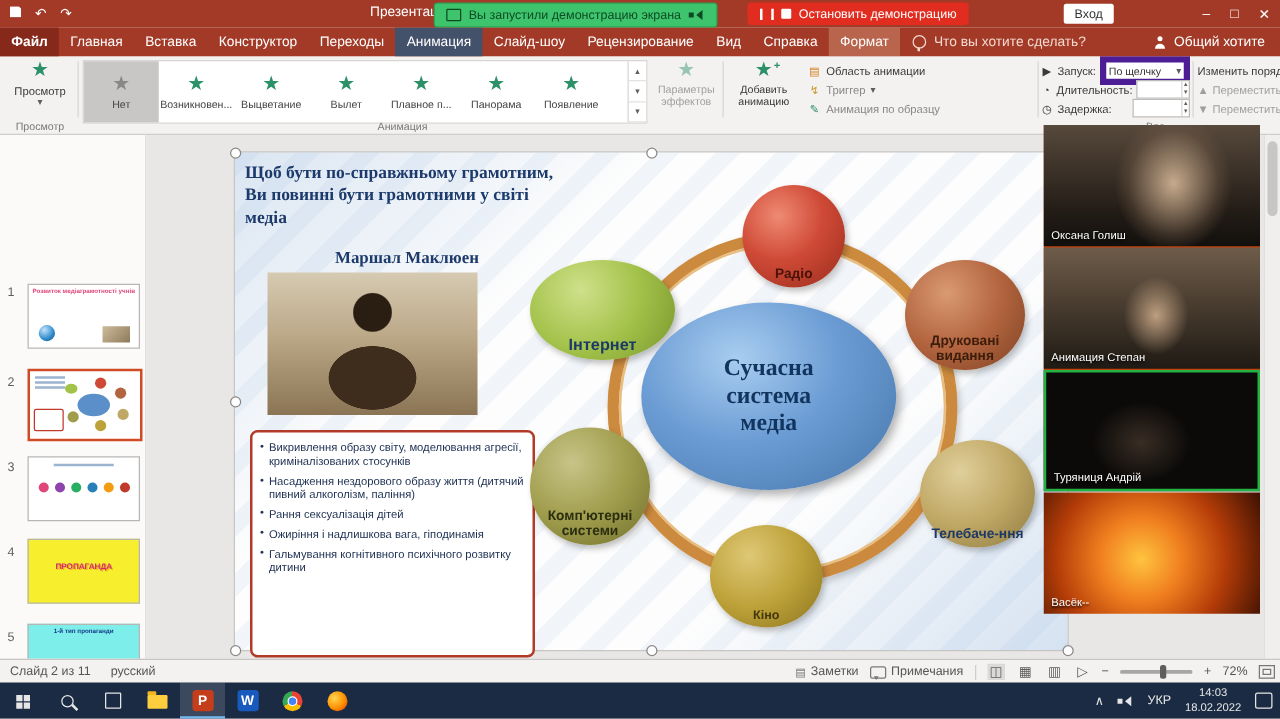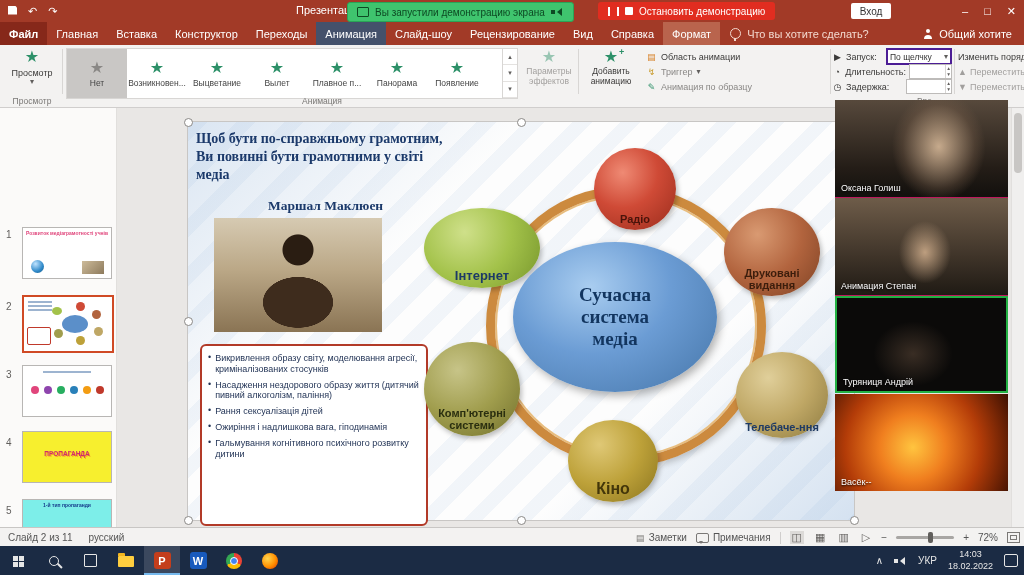--- a/index.html
+++ b/index.html
@@ -65,21 +65,21 @@
   .starwrap{position:relative}
   .plusbadge{position:absolute;right:-6px;top:-1px;font-size:9px;font-weight:bold;color:#2c9068}
   #rb-adv{position:absolute;left:646px;top:4px;width:180px}
   .arow{display:flex;align-items:center;gap:4px;height:15px;font-size:9px;color:#3b3a39;cursor:pointer;white-space:nowrap}
   .arow.gray{color:#8a8886}
   .ric{width:11px;text-align:center;font-size:9px}
   .ric.orange{color:#d8842c}.ric.yellow{color:#c89a2a}.ric.teal{color:#2c9068}
   #rb-timing{position:absolute;left:832px;top:4px;width:120px}
   .trow{display:flex;align-items:center;gap:3px;height:15px;font-size:9px;color:#3b3a39;white-space:nowrap}
   .tlabel{color:#3b3a39}
-  .combo{margin-left:auto;width:58px;height:13px;background:#fff;border:2px solid #4c1d95;display:flex;align-items:center;
+  .combo{margin-left:auto;width:58px;height:13px;background:#fff;border:5px solid #4c1d95;display:flex;align-items:center;
          justify-content:space-between;padding:0 2px;font-size:8.5px;color:#333;cursor:pointer}
   .spin{margin-left:auto;width:44px;height:13px;background:#fff;border:1px solid #bdbbb9;display:flex;align-items:center;justify-content:flex-end;cursor:text}
   .spinarr{display:flex;flex-direction:column;border-left:1px solid #d8d6d4;height:100%;justify-content:center}
   .spinarr i{font-size:5.5px;line-height:1;color:#605e5c;padding:0 1px}
   #rb-reorder{position:absolute;left:958px;top:4px;width:66px;overflow:hidden}
   .rrow{display:flex;align-items:center;gap:3px;height:15px;font-size:9px;color:#3b3a39;white-space:nowrap}
   .rrow.gray{color:#a19f9d;cursor:pointer}
 
   
   #thumbs{position:absolute;left:0;top:107px;width:116px;height:420px;background:#fbfaf9;border-right:1px solid #e1dfdd;overflow:hidden;z-index:5}
@@ -128,26 +128,26 @@
         font-family:Liberation Sans, sans-serif;font-weight:bold;font-size:11px;line-height:1.15;border-radius:50%;
         padding:4px;box-shadow:2px 3px 5px rgba(0,0,0,0.25);z-index:2;cursor:pointer}
   #c-center{position:absolute;left:325px;top:120px;width:204px;height:150px;border-radius:50%;z-index:3;
         display:flex;align-items:center;justify-content:center;text-align:center;cursor:pointer;
         background:radial-gradient(ellipse at 38% 30%, #a9cdf0 0%, #6b9cd4 45%, #4575a8 100%);
         box-shadow:3px 4px 8px rgba(0,0,0,0.3)}
   #c-center span{width:110px;font-family:"Liberation Serif",serif;font-weight:bold;font-size:19px;line-height:1.15;color:#12355f}
   #c-radio{left:406px;top:26px;width:74px;height:74px;background:radial-gradient(circle at 35% 30%,#ef8a74 0%,#cf4a36 45%,#992c1c 100%);color:#4a130a}
   #c-print{left:536px;top:86px;width:88px;height:80px;background:radial-gradient(circle at 35% 30%,#d99a72 0%,#b2643e 50%,#7e4224 100%);color:#3c1d0c}
   #c-tv{left:548px;top:230px;width:84px;height:78px;background:radial-gradient(circle at 35% 30%,#e0cf9a 0%,#bfa765 50%,#8d7a40 100%);color:#1e3a63}
-  #c-kino{left:380px;top:298px;width:82px;height:74px;background:radial-gradient(circle at 35% 30%,#dfc876 0%,#bda139 50%,#8a741f 100%);color:#43360a;font-size:16px}
+  #c-kino{left:380px;top:298px;width:82px;height:74px;background:radial-gradient(circle at 35% 30%,#dfc876 0%,#bda139 50%,#8a741f 100%);color:#43360a;font-size:10px}
   #c-comp{left:236px;top:220px;width:88px;height:86px;background:radial-gradient(circle at 35% 30%,#c7c488 0%,#a09d4d 50%,#71702c 100%);color:#2a2e0f}
   #c-inet{left:236px;top:86px;width:108px;height:72px;background:radial-gradient(circle at 35% 30%,#cfe08a 0%,#a3c24a 50%,#77962c 100%);color:#1c3a66;font-size:13px}
 
   
-  #zoompanel{position:absolute;left:835px;top:100px;width:173px;height:284px;background:#be185d;z-index:60}
+  #zoompanel{position:absolute;left:835px;top:100px;width:173px;height:284px;background:#c2410c;z-index:60}
   .ztile{position:relative;width:173px;height:97px;margin-bottom:1px;cursor:pointer;overflow:hidden}
   .ztile.speaking{border:2px solid #23b143;box-sizing:border-box}
   .zname{position:absolute;left:6px;bottom:4px;font-size:9px;color:#fff;text-shadow:0 1px 2px #000;white-space:nowrap}
   #zt1{background:radial-gradient(ellipse 60px 70px at 60% 48%, rgba(214,184,152,0.9), rgba(120,95,75,0.35) 60%, rgba(0,0,0,0) 78%),
        linear-gradient(180deg,#57493c 0%,#241d17 70%,#12100d 100%)}
   #zt2{background:radial-gradient(ellipse 40px 48px at 52% 56%, rgba(196,164,132,0.95), rgba(0,0,0,0) 65%),
        linear-gradient(180deg,#6e5c49 0%,#3f3429 60%,#1f1a14 100%)}
   #zt3{background:radial-gradient(ellipse 55px 45px at 45% 60%, rgba(95,74,58,0.55), rgba(0,0,0,0) 72%),#0b0a09}
   #zt4{background:radial-gradient(circle at 45% 55%, #ffc43f 0%, #f07f1f 30%, #b33c08 62%, #3c1002 100%)}
 

